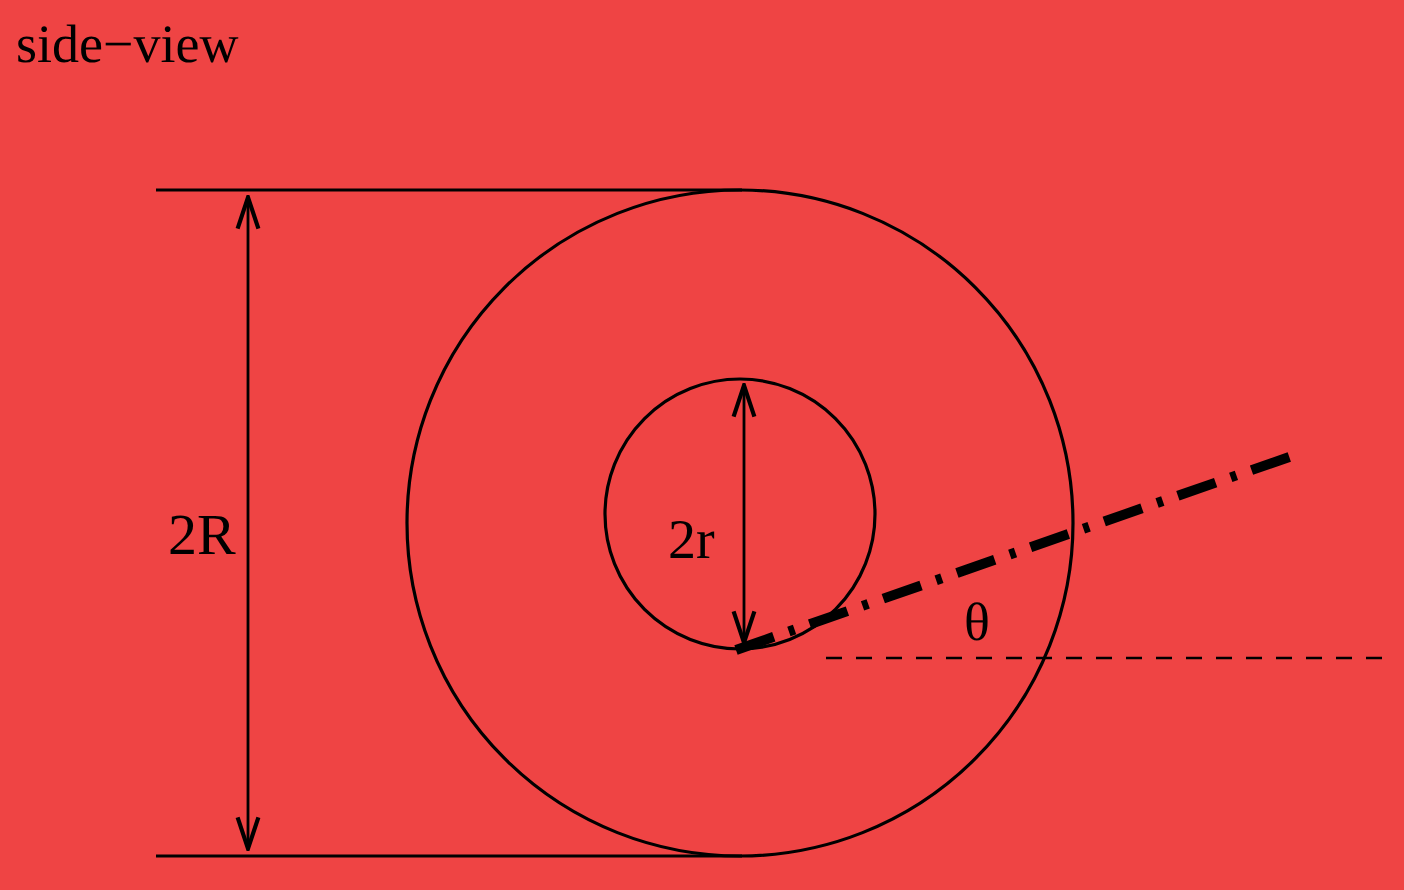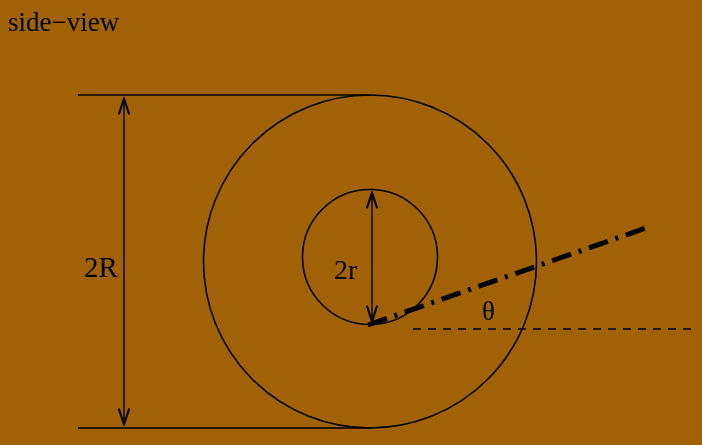--- a/index.html
+++ b/index.html
@@ -4,21 +4,21 @@
 <style>
   html, body {
     margin: 0;
     padding: 0;
     background: #ffffff;
   }
   .stage {
     position: relative;
     width: 702px;
     height: 445px;
-    background: #a16207;
+    background: #ef4444;
     overflow: hidden;
     font-family: "Liberation Serif", serif;
   }
   svg { display: block; }
   .ink-thin {
     stroke: #000000;
     stroke-width: 1.6;
     fill: none;
   }
   .ink-arrow {

